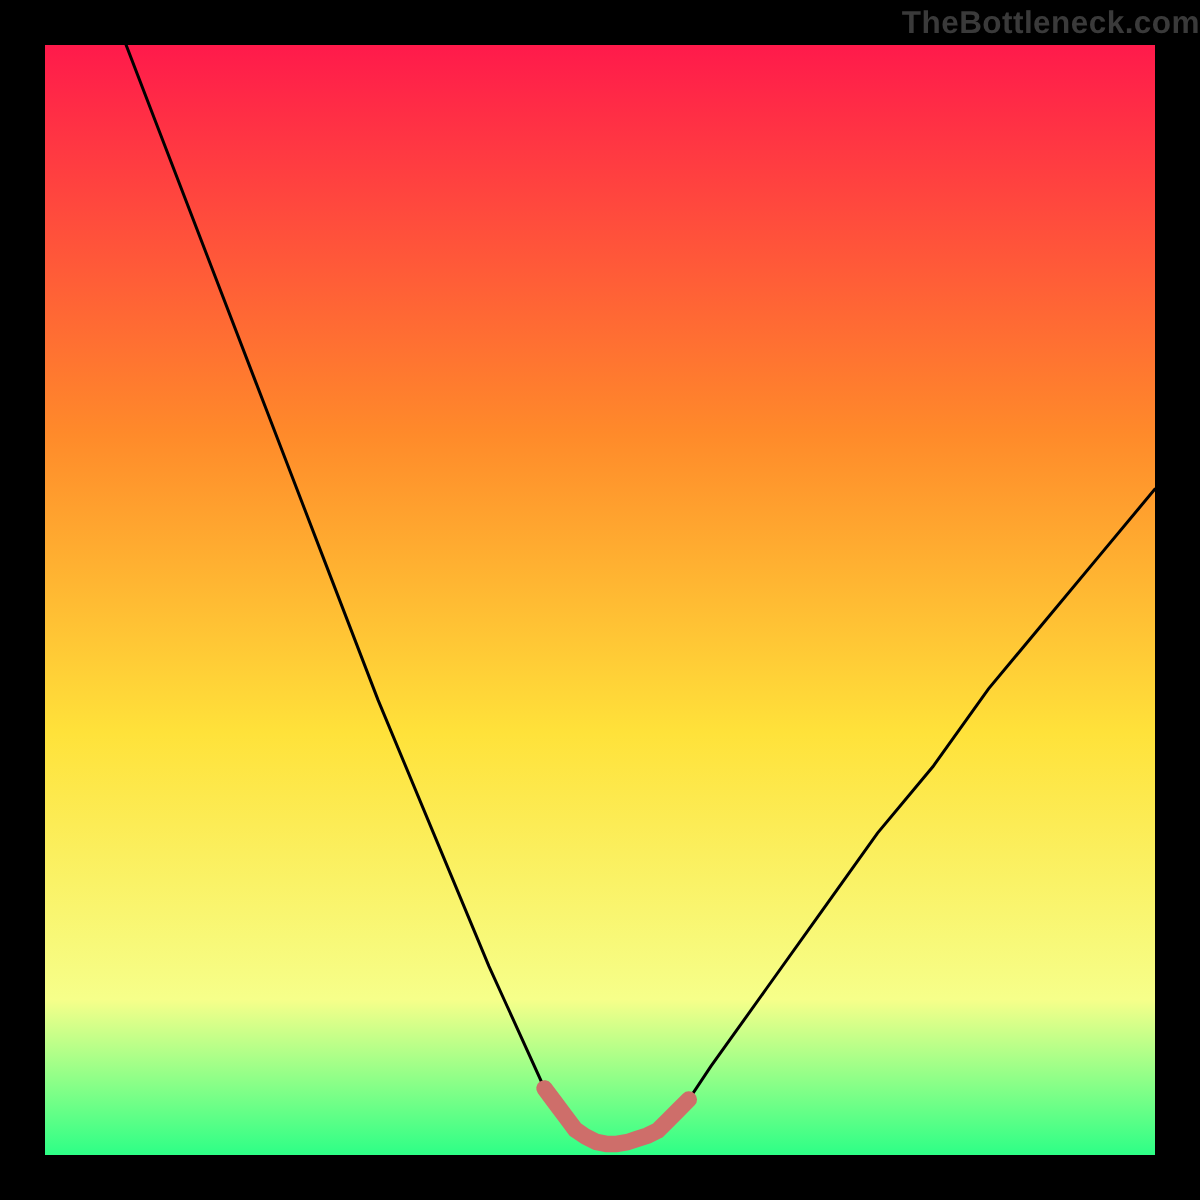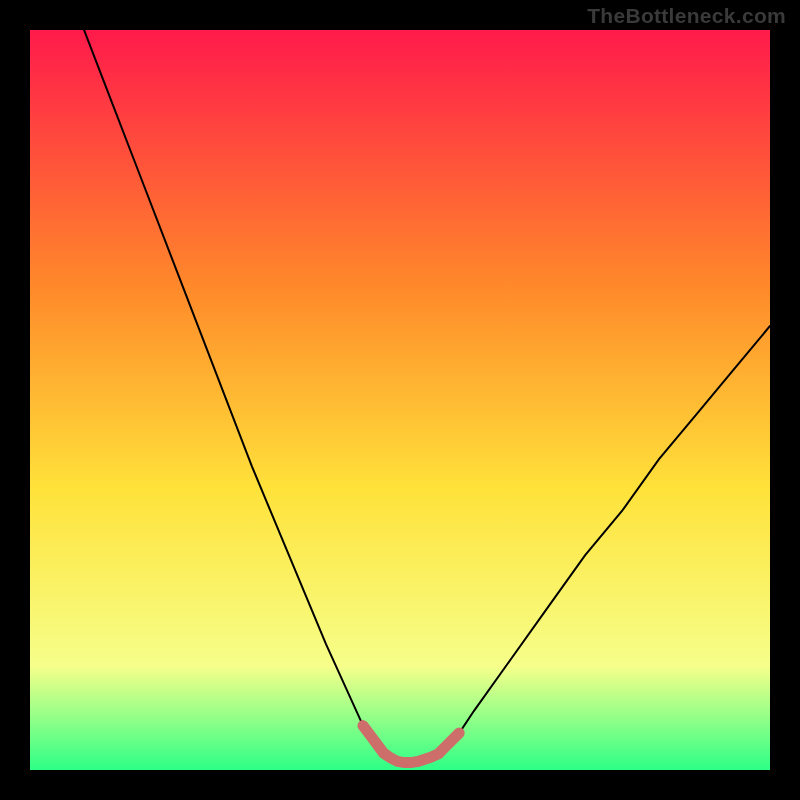--- a/index.html
+++ b/index.html
@@ -13,21 +13,21 @@
   }
   .frame {
     position: relative;
     width: 800px;
     height: 800px;
     background: #000;
   }
   .watermark {
     position: absolute;
     top: 4px;
-    right: 14px;
+    right: 0;
     color: #3a3a3a;
     font-size: 21px;
     font-weight: 600;
     letter-spacing: 0.3px;
     z-index: 50;
   }
   .plot-wrap {
     position: absolute;
     left: 30px;
     top: 30px;

